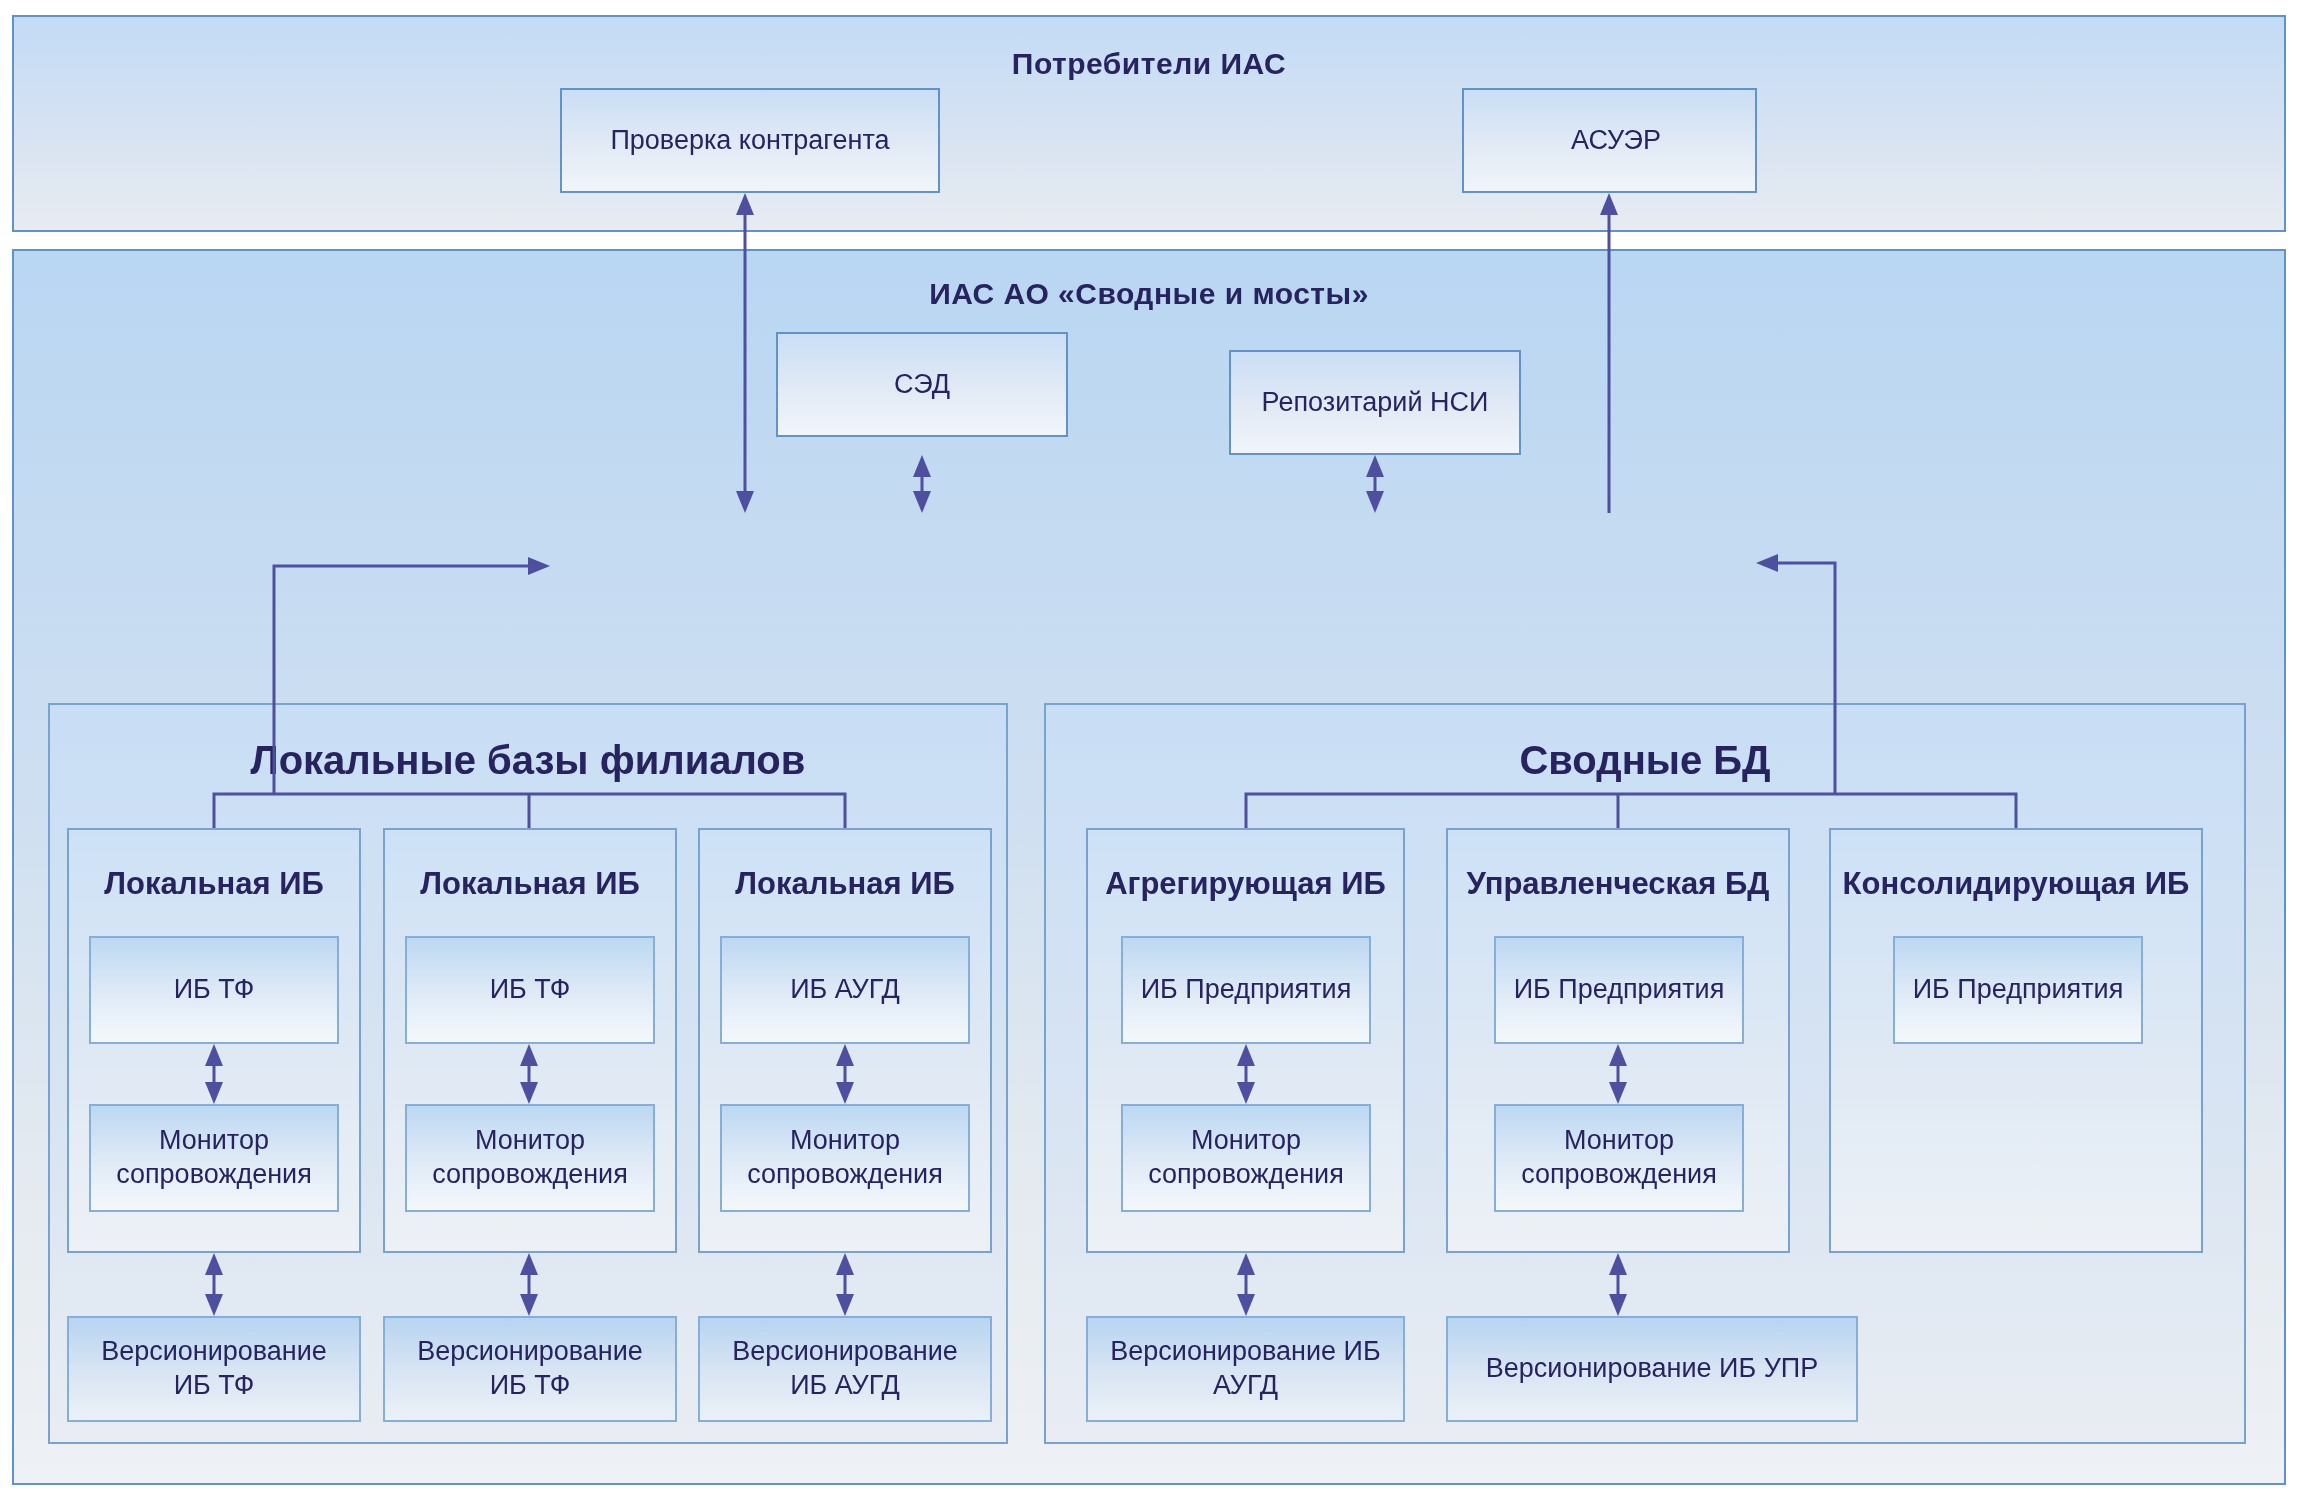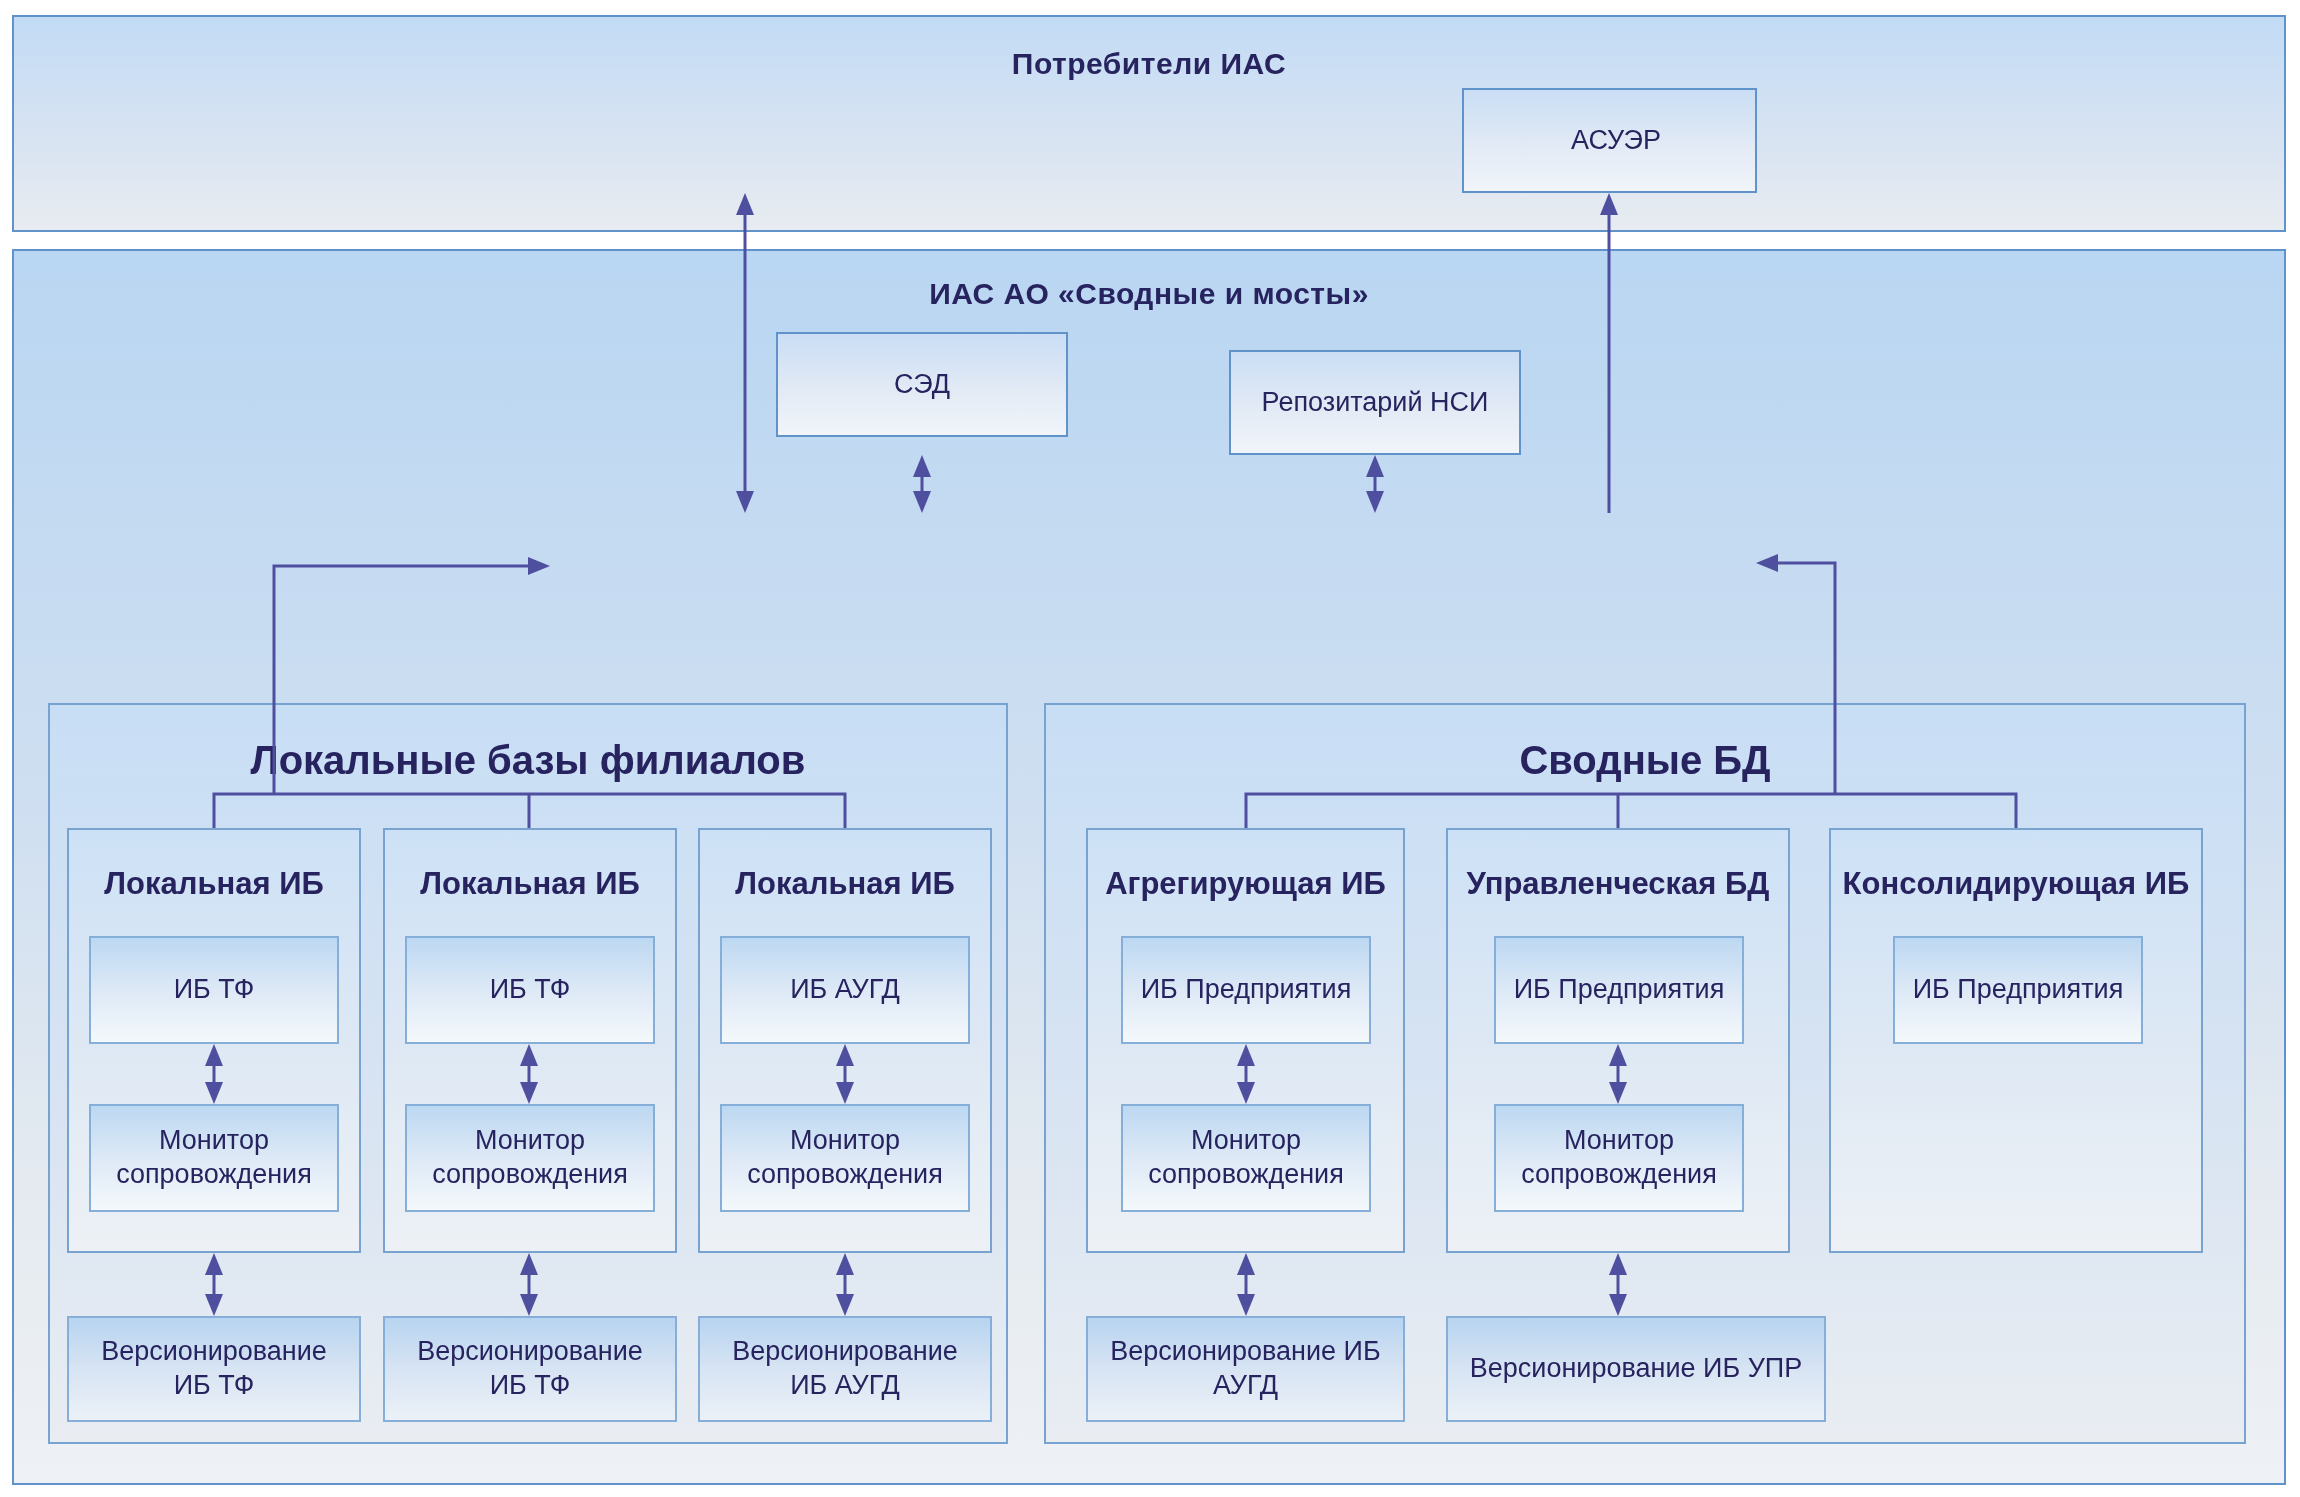--- a/index.html
+++ b/index.html
@@ -34,20 +34,21 @@
 </style>
 </head>
 <body>
 
 <div class="stage">
 
   <div class="band band-top" style="left:12px;top:15px;width:2274px;height:217px;">
     <div class="band-title" style="top:30px;">Потребители ИАС</div>
   </div>
 
+  <div class="node node-big" style="left:560px;top:88px;width:380px;height:105px;">Проверка контрагента</div>
 
   <div class="node node-big" style="left:1462px;top:88px;width:295px;height:105px;padding-left:23px;">АСУЭР</div>
 
   <div class="band band-main" style="left:12px;top:249px;width:2274px;height:1236px;">
     <div class="band-title" style="top:26px;">ИАС АО «Сводные и мосты»</div>
   </div>
 
   <div class="node node-big" style="left:776px;top:332px;width:292px;height:105px;">СЭД</div>
 
   <div class="node node-big" style="left:1229px;top:350px;width:292px;height:105px;">Репозитарий НСИ</div>
@@ -94,21 +95,21 @@
     <div class="node node-inner" style="left:46px;top:106px;width:250px;height:108px;">ИБ Предприятия</div>
     <div class="node node-inner" style="left:46px;top:274px;width:250px;height:108px;">Монитор сопровождения</div>
   </div>
 
   <div class="column" style="left:1829px;top:828px;width:374px;height:425px;">
     <div class="col-title" style="top:36px;">Консолидирующая ИБ</div>
     <div class="node node-inner" style="left:62px;top:106px;width:250px;height:108px;">ИБ Предприятия</div>
   </div>
 
   <div class="node node-version" style="left:1086px;top:1316px;width:319px;height:106px;">Версионирование ИБ АУГД</div>
-  <div class="node node-version" style="left:1446px;top:1316px;width:380px;height:106px;">Версионирование ИБ УПР</div>
+  <div class="node node-version" style="left:1446px;top:1316px;width:412px;height:106px;">Версионирование ИБ УПР</div>
 
   <svg class="connectors" width="2300" height="1497" viewBox="0 0 2300 1497">
 
     <g>
       <line x1="745" y1="213" x2="745" y2="493"></line>
       <polygon points="745,193 736,215 754,215"></polygon>
       <polygon points="745,513 736,491 754,491"></polygon>
     </g>
 
     <g>

